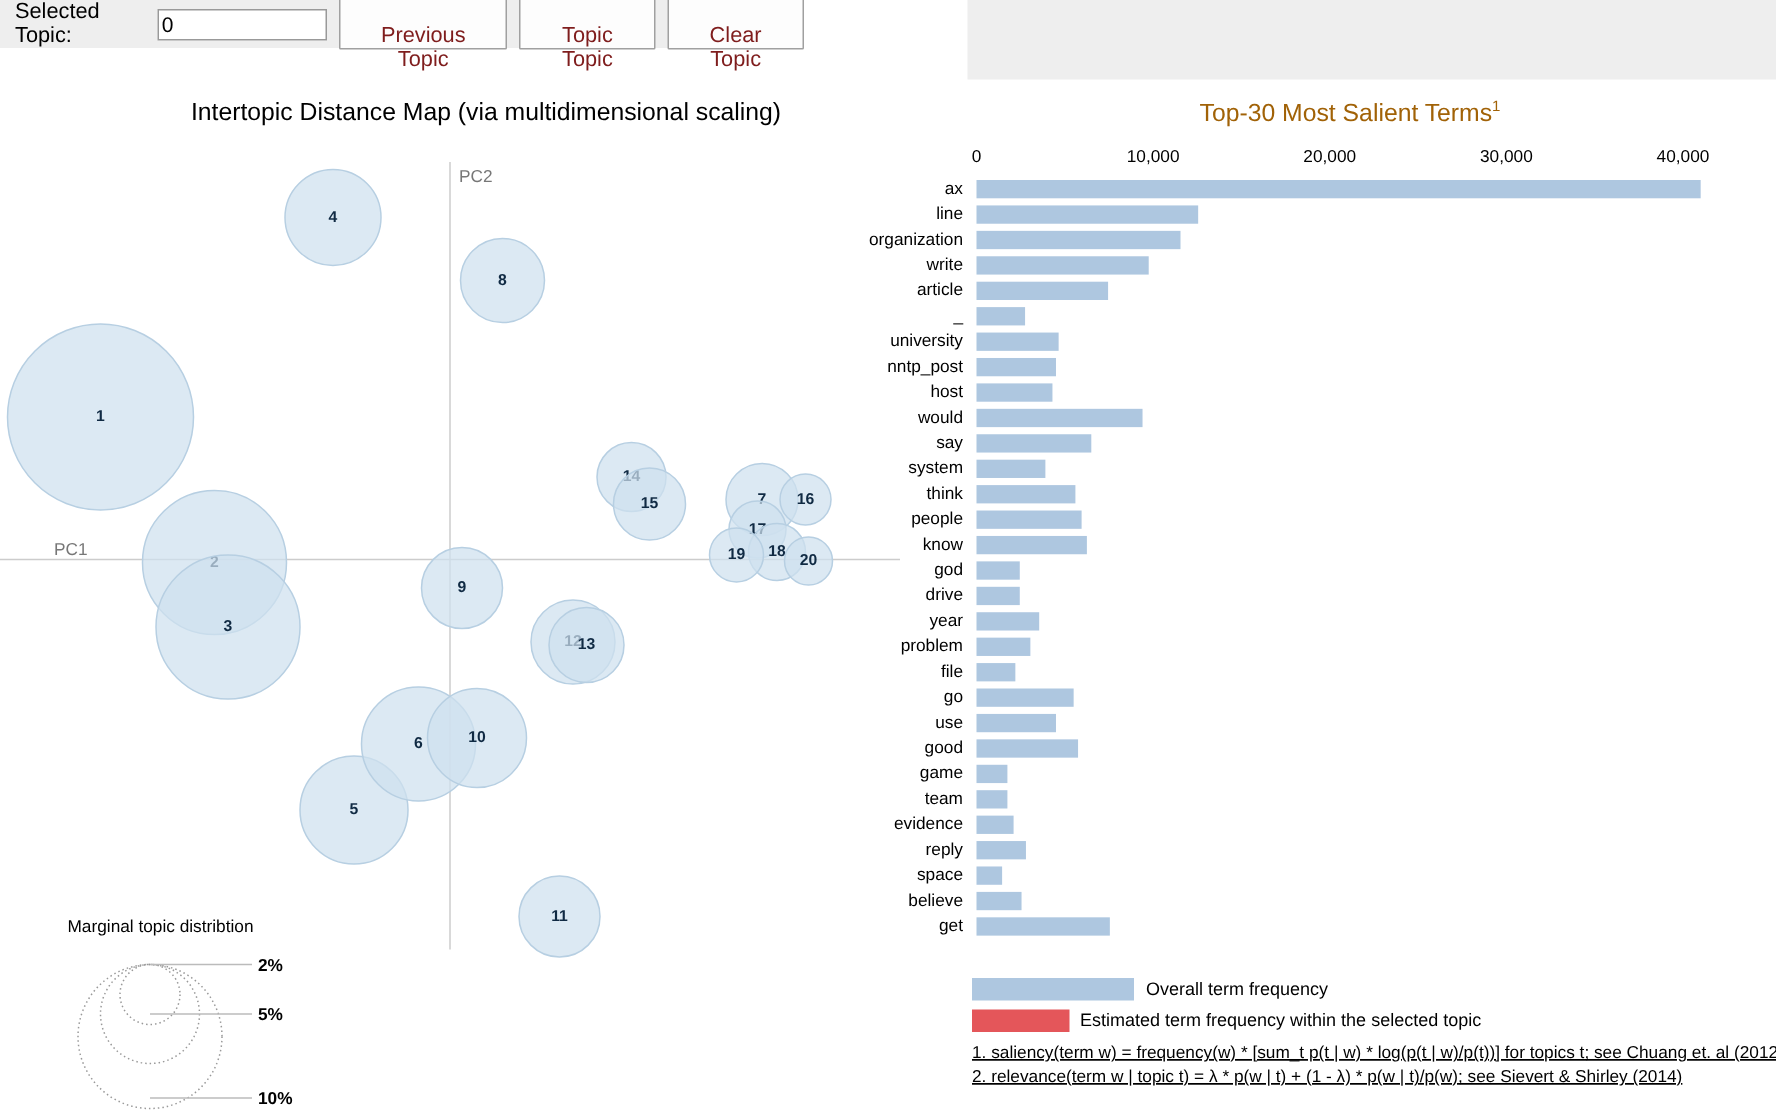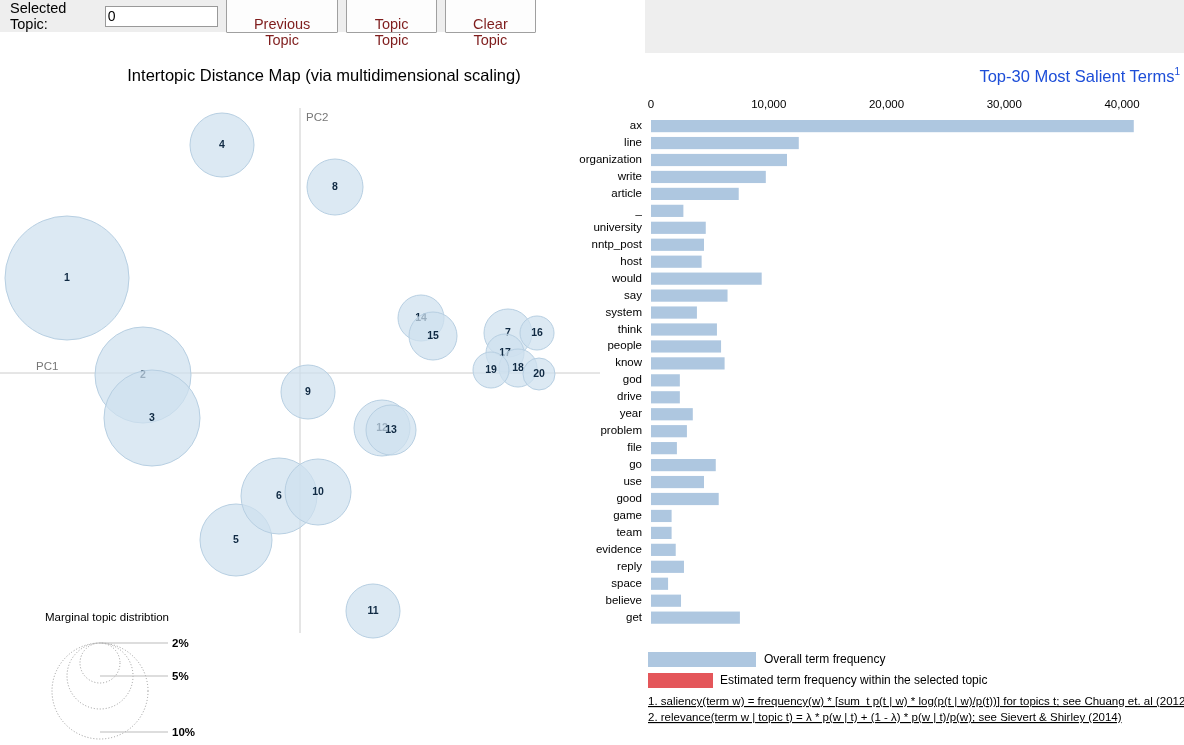--- a/index.html
+++ b/index.html
@@ -61,22 +61,22 @@
     font-family:"Liberation Sans", sans-serif;
     font-size:10.5px;font-weight:bold;fill:#102a43;
     text-anchor:middle;dominant-baseline:middle;
   }
   .axis-text{font-family:"Liberation Sans", sans-serif;font-size:11.5px;fill:#777;}
   .legend-title{font-family:"Liberation Sans", sans-serif;font-size:11.5px;fill:#000;}
   .legend-pct{font-family:"Liberation Sans", sans-serif;font-size:11.5px;font-weight:bold;fill:#000;}
 
   
   #bar-title{
-    position:absolute;left:620px;top:66px;width:560px;text-align:right;
-    font-size:16.5px;color:#1d4ed8;
+    position:absolute;left:620px;top:66px;width:560px;text-align:center;
+    font-size:16.5px;color:#a16207;
   }
   #bar-title .sup{font-size:10px;vertical-align:super;}
   #bars-svg{position:absolute;left:560px;top:92px;}
   .axis-tick-label{
     font-family:"Liberation Sans", sans-serif;font-size:11.5px;fill:#000;
     text-anchor:middle;
   }
   .term-label{
     font-family:"Liberation Sans", sans-serif;font-size:11.5px;fill:#000;
     text-anchor:end;dominant-baseline:middle;

